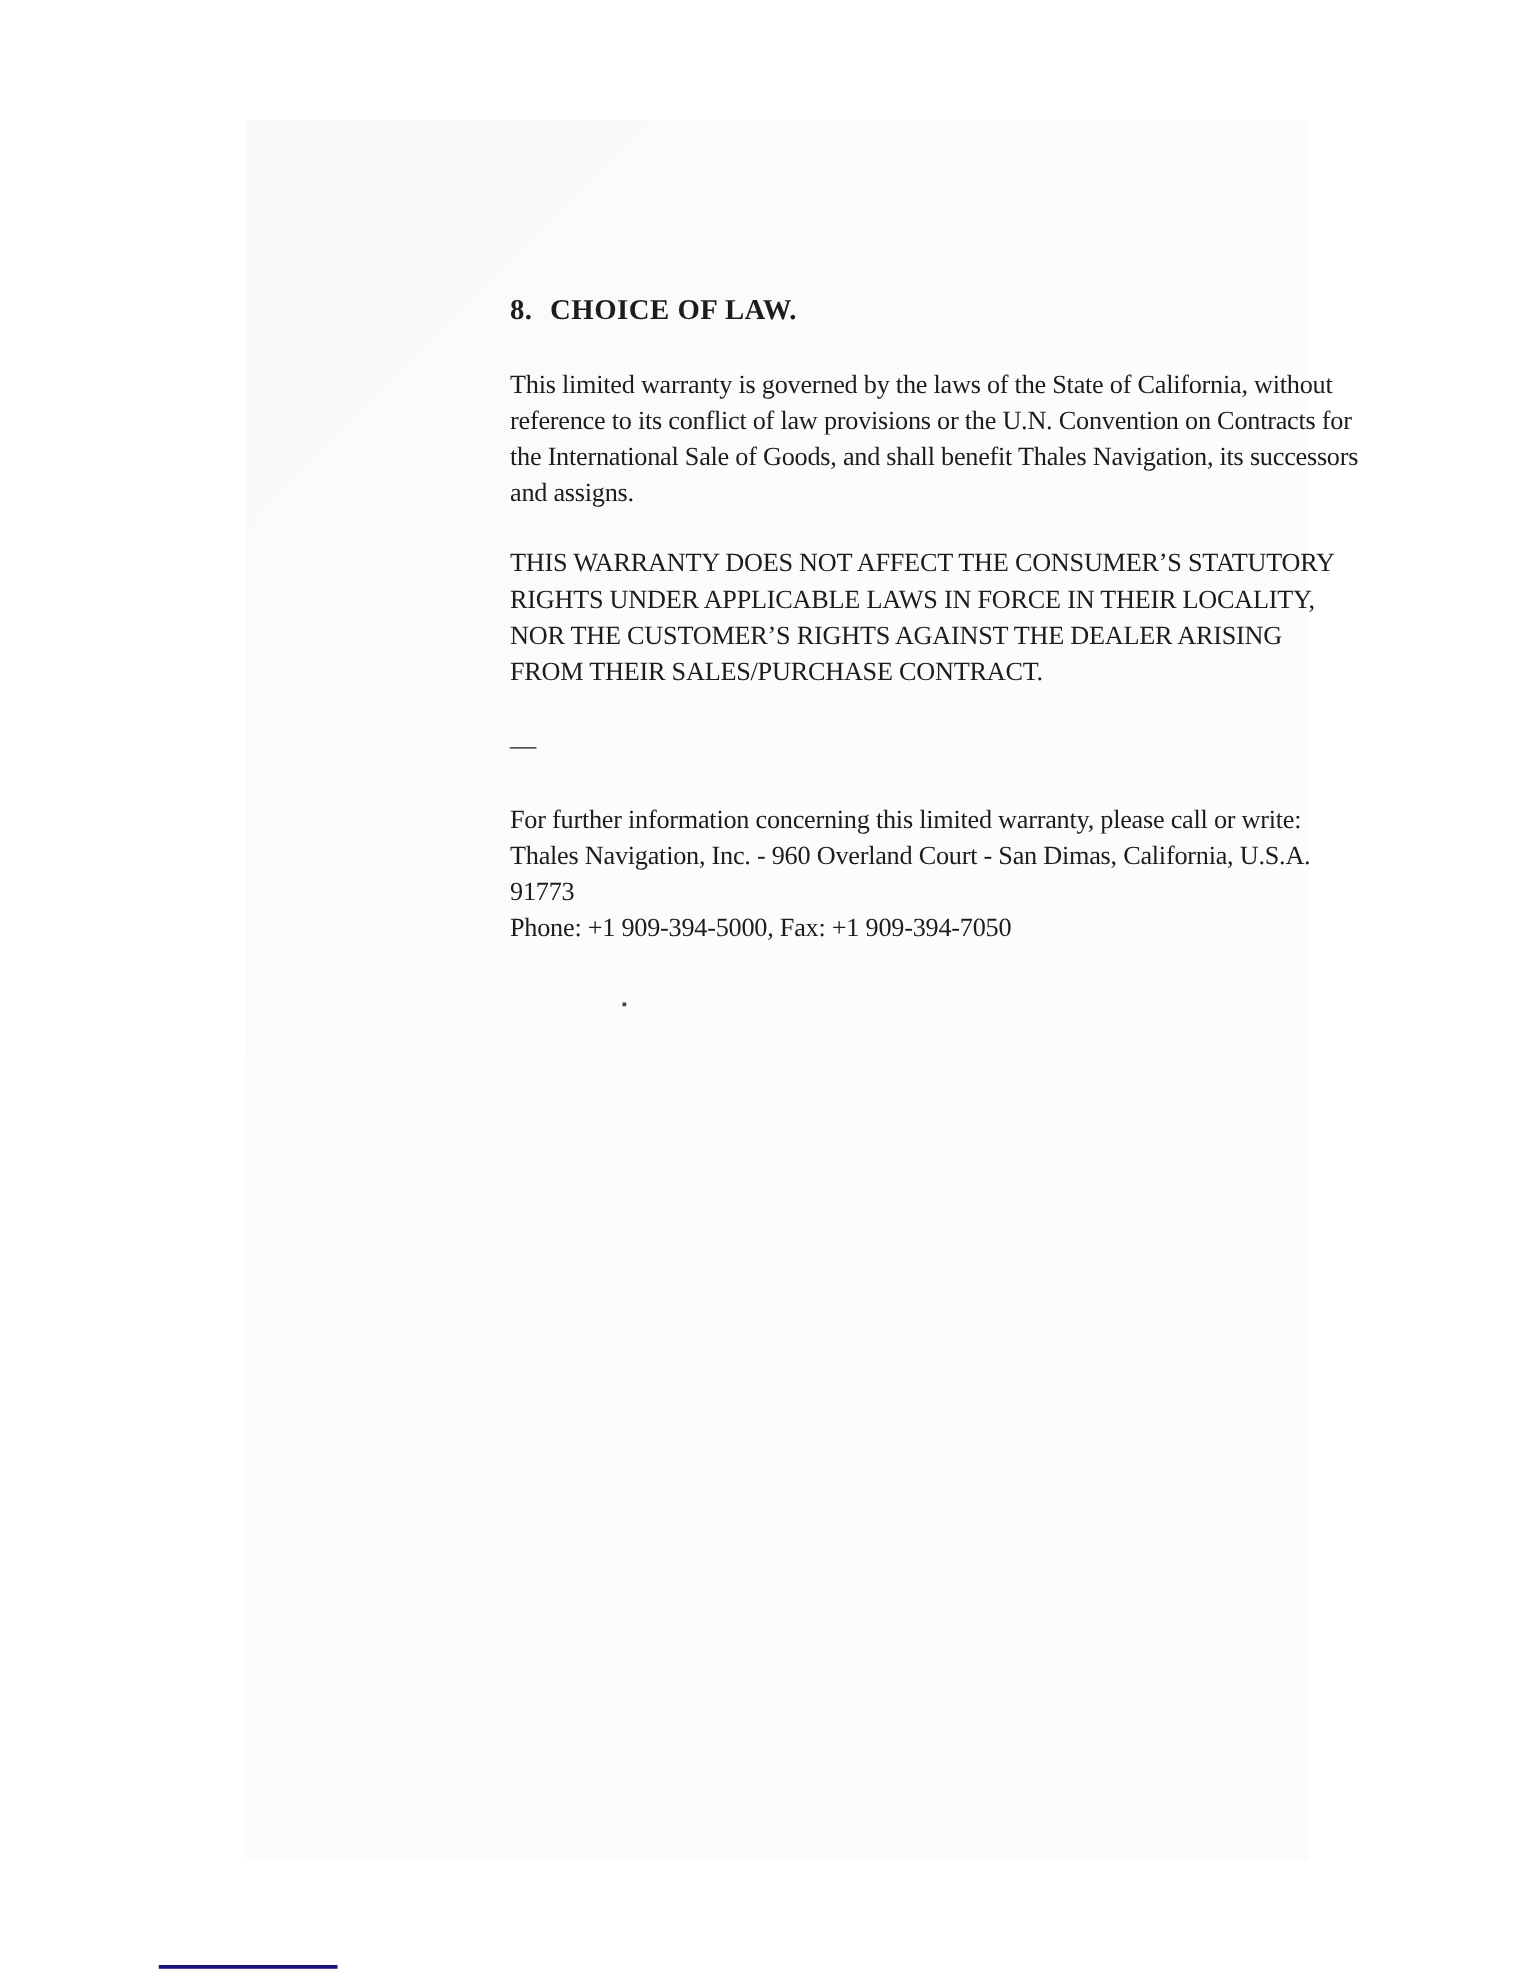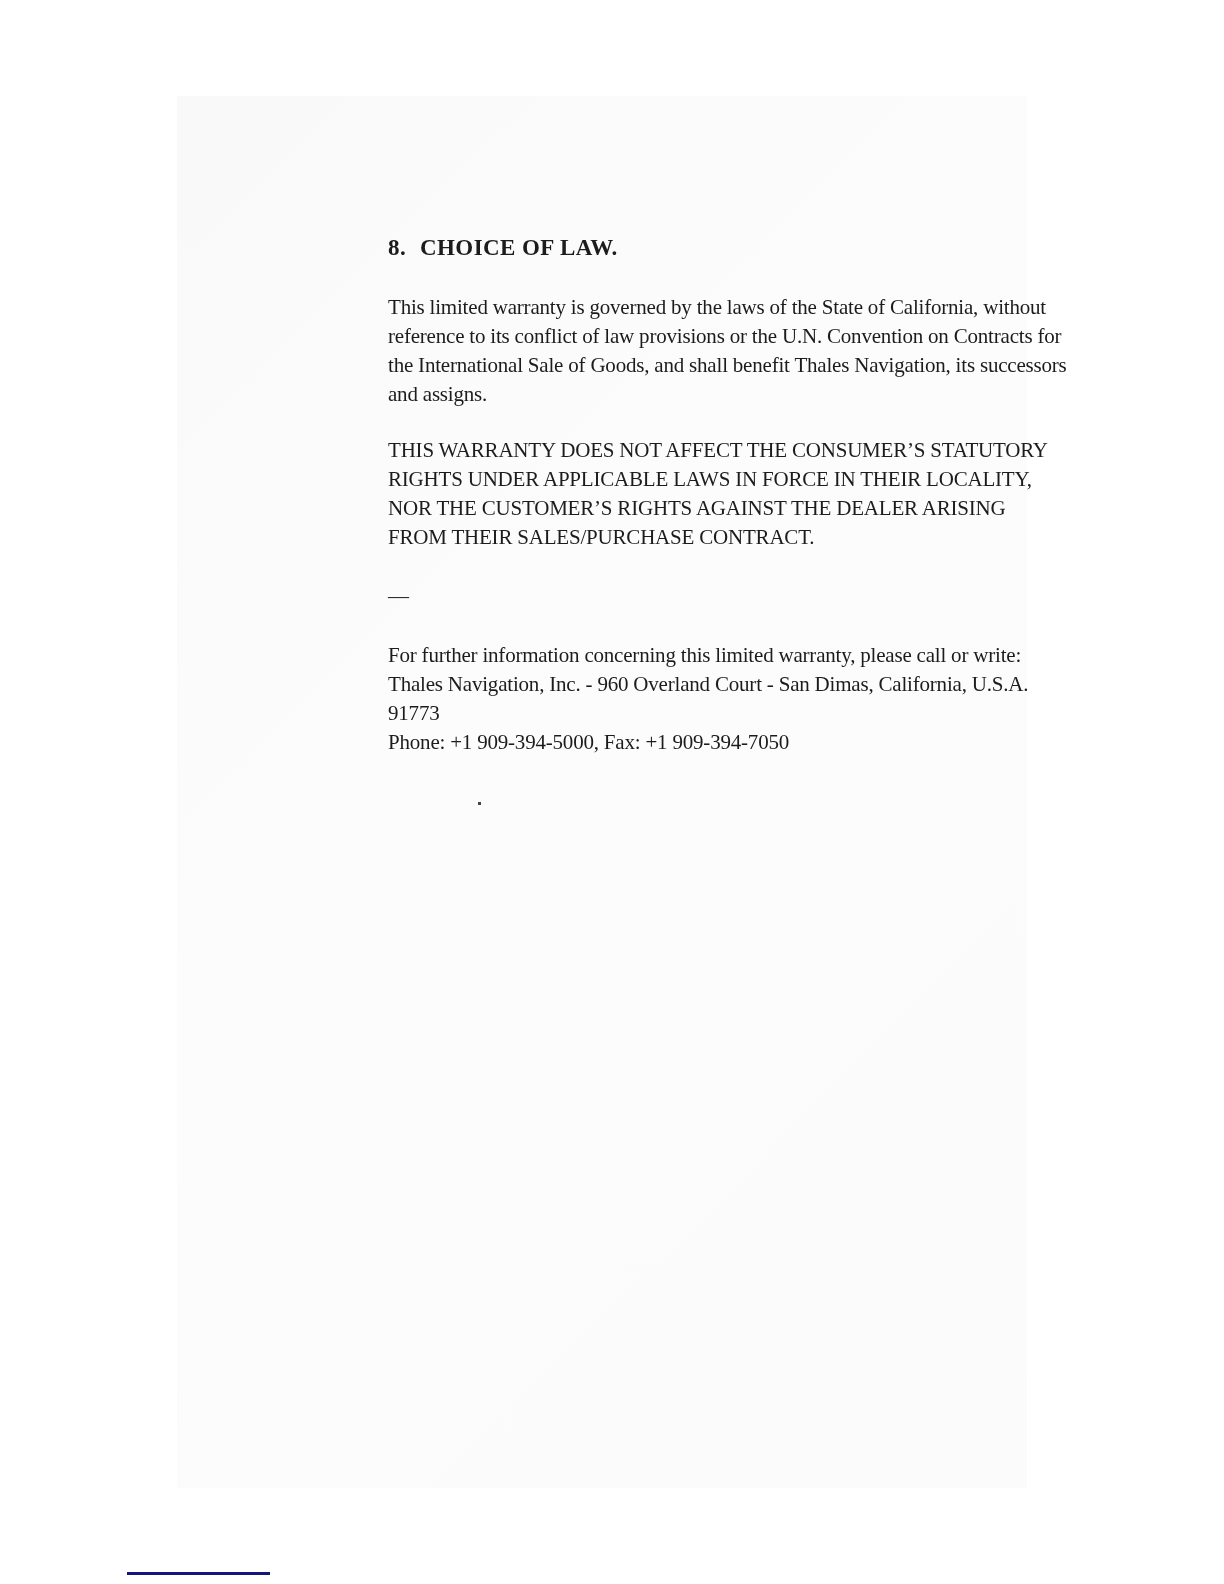--- a/index.html
+++ b/index.html
@@ -9,21 +9,21 @@
   body {
     width: 1224px;
     height: 1584px;
     position: relative;
     background: #ffffff;
     font-family: "Liberation Serif", "DejaVu Serif", serif;
     overflow: hidden;
   }
   .page-scan {
     position: absolute;
-    left: 177px;
+    left: 197px;
     top: 96px;
     width: 850px;
     height: 1392px;
     background: linear-gradient(135deg, #f9f9f9 0%, #fcfcfc 40%, #fbfbfb 100%);
   }
   .content-block {
     position: absolute;
     left: 211px;
     width: 830px;
     color: #1c1c1c;

